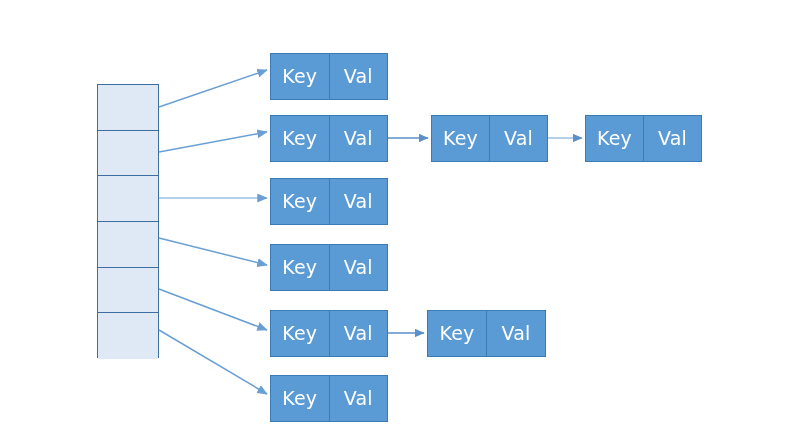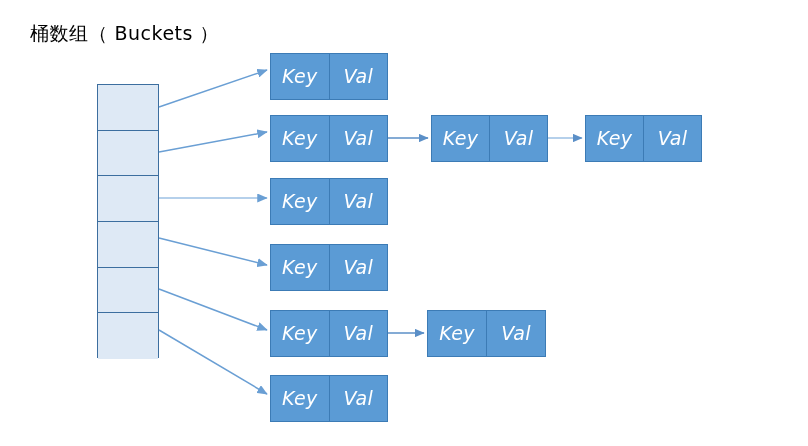--- a/index.html
+++ b/index.html
@@ -72,32 +72,30 @@
   }
   .kv-cell {
     flex: 1 1 50%;
     display: flex;
     align-items: center;
     justify-content: center;
     color: #FFFFFF;
     font-size: 19px;
     line-height: 19px;
     letter-spacing: 0.2px;
-    font-style: italic;
   }
   .kv-cell.key {
     border-right: 1.3px solid #3C7BB5;
   }
 </style>
 </head>
 <body>
 
 <div id="canvas">
 
-  <div id="diagram-title">桶数组（ Buckets ）</div>
 
   <div id="bucket-array">
     <div class="bucket-cell" style="top:0px;    height:45.67px;"></div>
     <div class="bucket-cell" style="top:45.67px;height:45.67px;"></div>
     <div class="bucket-cell" style="top:91.33px;height:45.67px;"></div>
     <div class="bucket-cell" style="top:137px;  height:45.67px;"></div>
     <div class="bucket-cell" style="top:182.67px;height:45.67px;"></div>
     <div class="bucket-cell last" style="top:228.33px;height:45.67px;"></div>
   </div>
 

